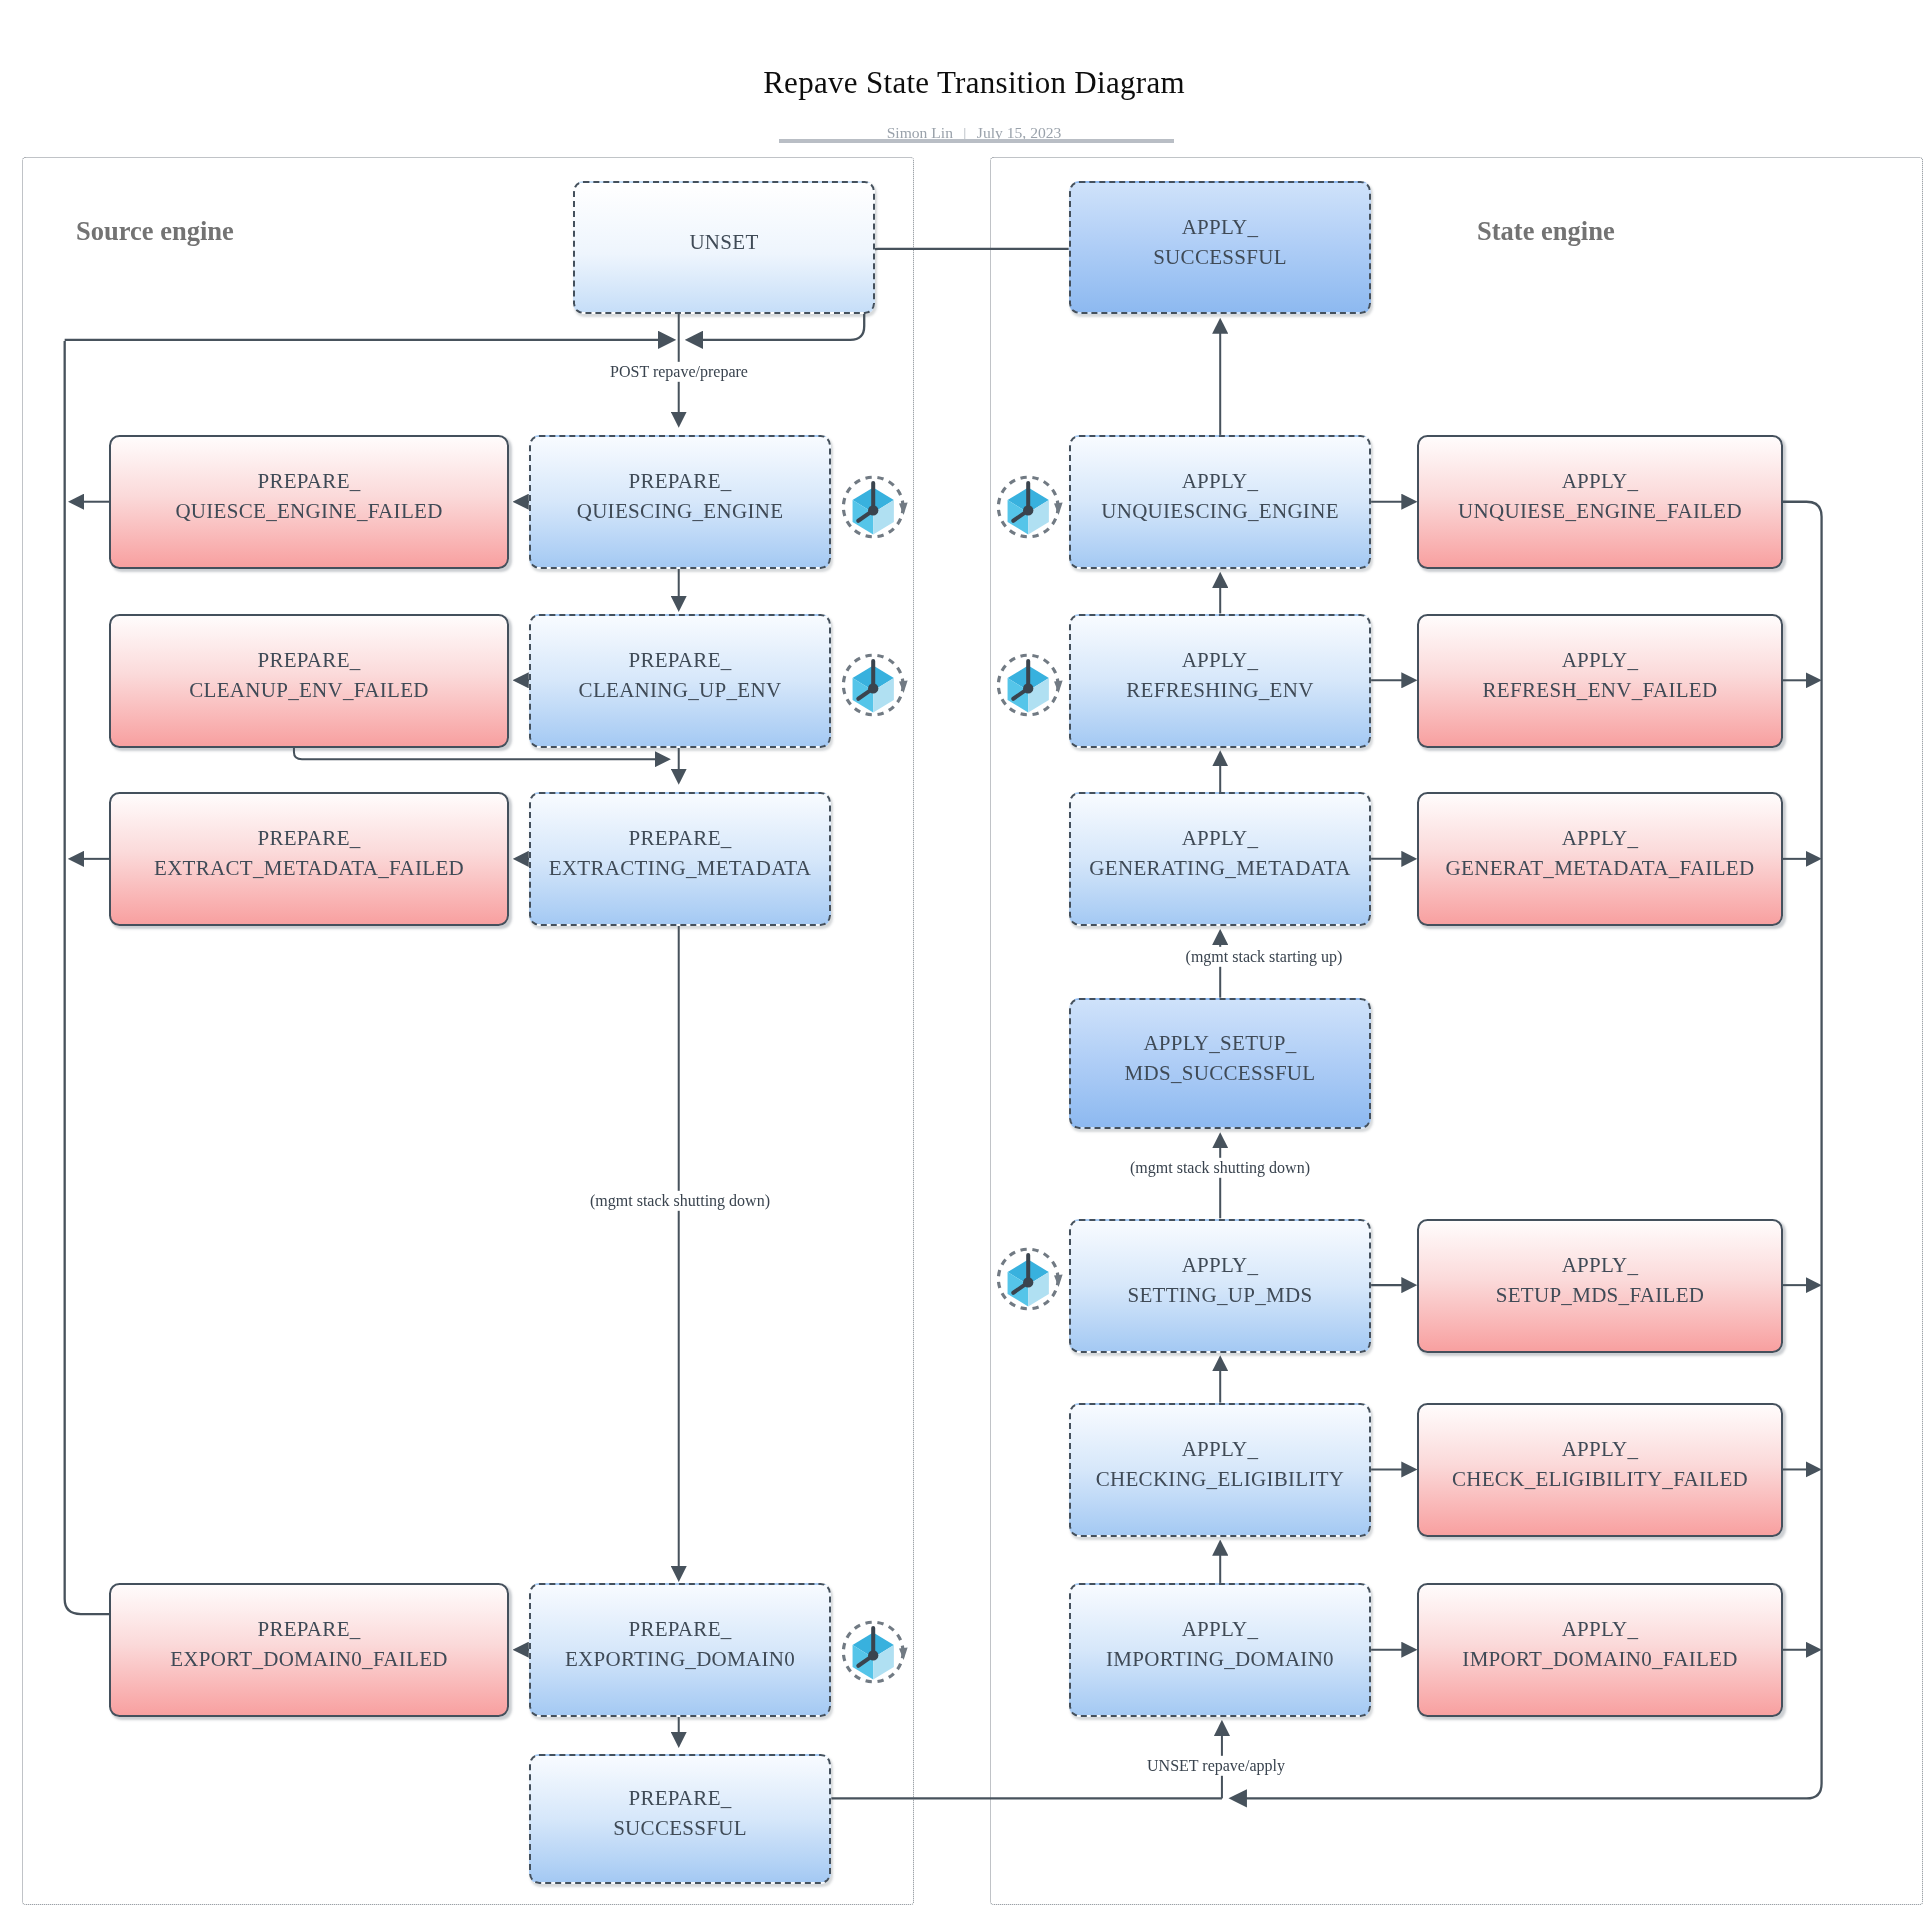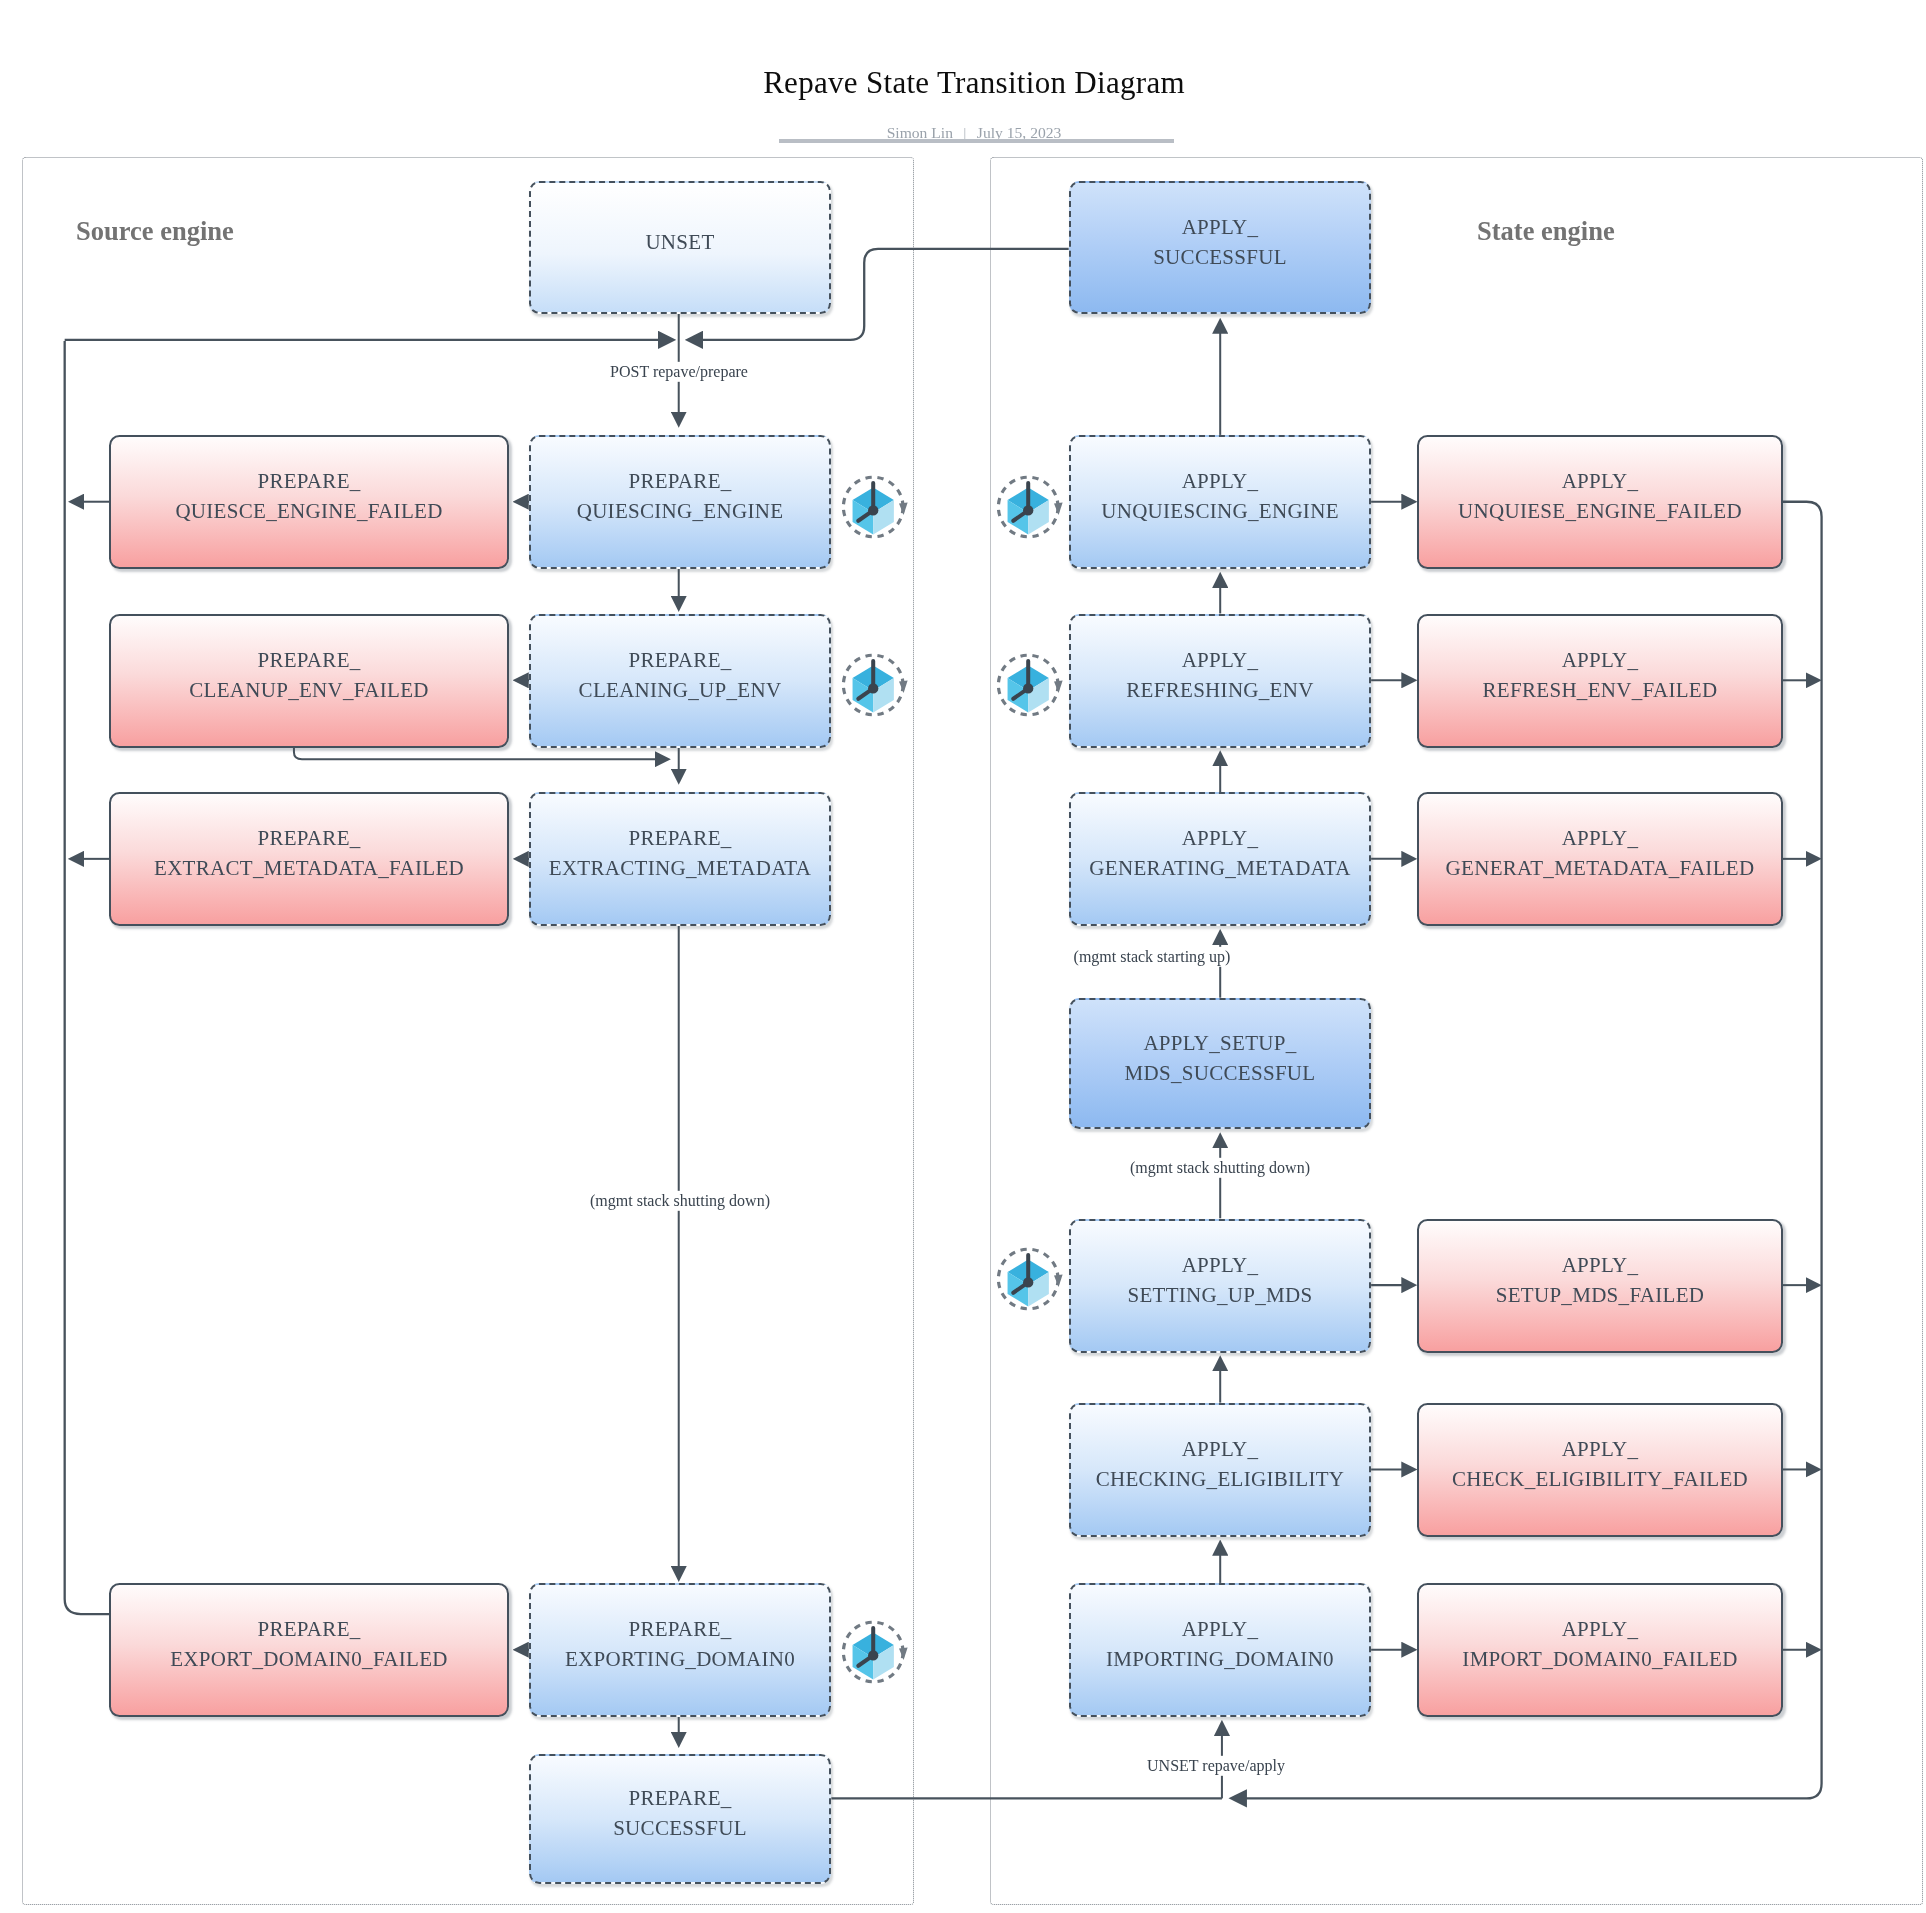--- a/index.html
+++ b/index.html
@@ -16,21 +16,21 @@
 
   .container-box{position:absolute;border:1.7px dotted #81888f;border-radius:3.5px;background:transparent;}
   .engine-label{position:absolute;width:300px;text-align:left;font-size:26.5px;font-weight:bold;color:#737373;}
 
   .node{position:absolute;display:flex;flex-direction:column;justify-content:center;align-items:center;
         text-align:center;font-size:21px;line-height:1.42;color:#3f4a56;letter-spacing:0.3px;box-sizing:border-box;}
   .node span{display:block;transform:translateY(-4.6px);}
   .state{border:2.3px dashed #44505c;border-radius:10.4px;
          background:linear-gradient(180deg,#f8fbff 0%,#d6e7fa 50%,#a4c9f3 100%);
          box-shadow:1.7px 2.3px 2.3px rgba(70,80,92,0.22);}
-  .state.light{background:linear-gradient(180deg,#ffffff 0%,#eef5fd 55%,#c6def8 100%);}
+  .state.light{background:linear-gradient(180deg,#ffffff 0%,#eef5fd 55%,#c6def8 100%);margin-left:44px;}
   .state.deep{background:linear-gradient(180deg,#cfe2fa 0%,#aecdf6 50%,#8db9f0 100%);}
   .failed{border:2.3px solid #44505c;border-radius:10.4px;
           background:linear-gradient(180deg,#fffcfc 0%,#fbdada 45%,#f8a0a0 100%);
           box-shadow:2.3px 2.9px 2.3px rgba(70,80,92,0.28);}
 
   .edge-label{position:absolute;transform:translate(-50%,-50%);background:#ffffff;
               padding:1.2px 9.2px;font-size:16px;color:#39434e;white-space:nowrap;}
 
   .connector-layer{position:absolute;left:0;top:0;pointer-events:none;}
   .icon{position:absolute;width:73px;height:78px;}
@@ -202,21 +202,21 @@
     <span>APPLY_</span>
     <span>CHECK_ELIGIBILITY_FAILED</span>
   </div>
   <div class="node failed" style="left:1417px;top:1583px;width:366px;height:134px">
     <span>APPLY_</span>
     <span>IMPORT_DOMAIN0_FAILED</span>
   </div>
 
   <div class="edge-label" style="left:679px;top:372px">POST repave/prepare</div>
   <div class="edge-label" style="left:680px;top:1201px">(mgmt stack shutting down)</div>
-  <div class="edge-label" style="left:1152px;top:957px">(mgmt stack starting up)</div>
+  <div class="edge-label" style="left:1264px;top:957px">(mgmt stack starting up)</div>
   <div class="edge-label" style="left:1220px;top:1168px">(mgmt stack shutting down)</div>
   <div class="edge-label" style="left:1216px;top:1766px">UNSET repave/apply</div>
 
   <svg class="icon" style="left:839px;top:468px" viewBox="0 0 126 136">
     <circle cx="59" cy="68" r="52" fill="none" stroke="#717a83" stroke-width="5.5" stroke-dasharray="11 10"></circle>
     <path d="M104,62 L119,60 L112,82 Z" fill="#717a83"></path>
     <polygon points="23,56 59,34 95,56 59,78" fill="#38b1de"></polygon>
     <polygon points="23,56 59,78 59,116 23,94" fill="#55c5e9"></polygon>
     <polygon points="59,78 95,56 95,94 59,116" fill="#b0e0f2"></polygon>
     <line x1="59" y1="74" x2="59" y2="26" stroke="#3a444e" stroke-width="7" stroke-linecap="round"></line>

